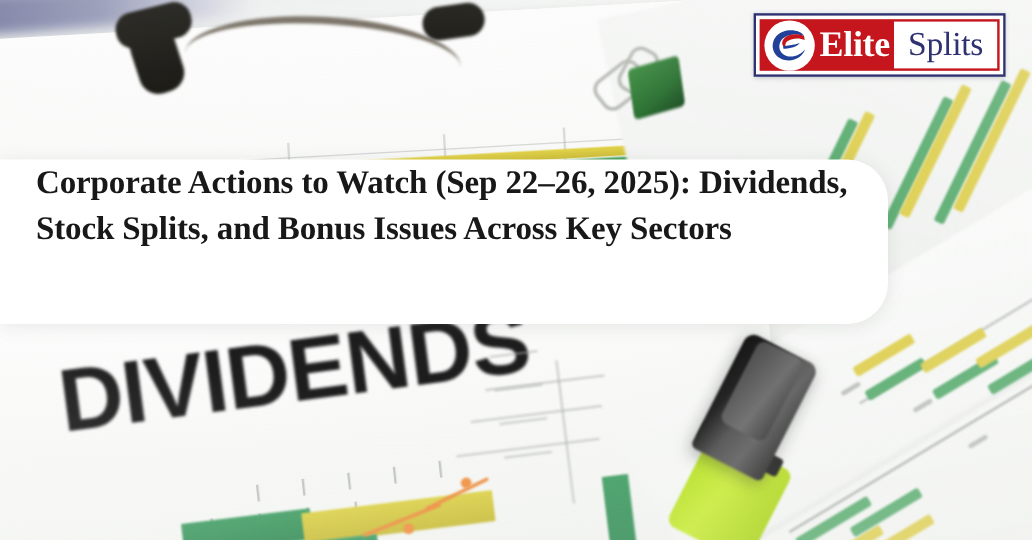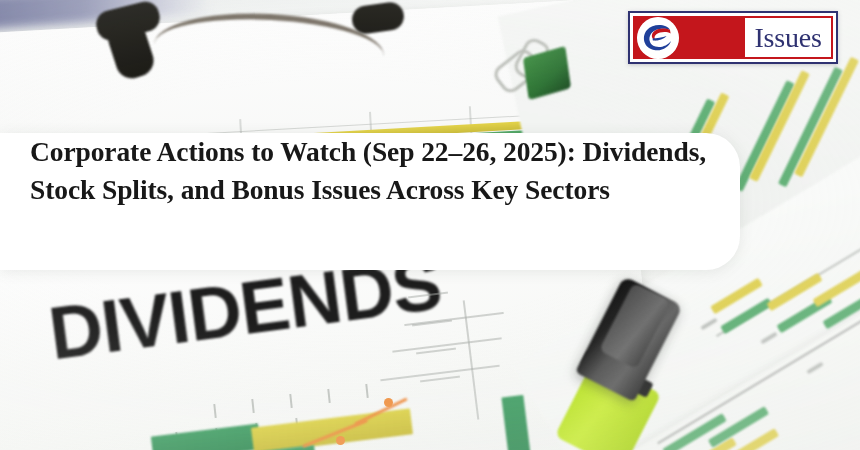--- a/index.html
+++ b/index.html
@@ -409,19 +409,20 @@
   <div class="logo">
     <div class="logo-inner">
       <div class="logo-mark">
         <svg width="42" height="42" viewBox="0 0 42 42" aria-hidden="true">
           <circle cx="21" cy="21" r="20.5" fill="#ffffff"></circle>
           <path d="M33 13 C30 7, 16 6, 10 13 C4 20, 7 31, 17 33 C25 34.6, 32 30, 34 24 C30.5 28.6, 24 31.2, 18.4 29.6 C12.4 27.9, 10.6 21, 14.4 16.2 C18.2 11.4, 27.6 10.6, 33 13 Z" fill="#20409a"></path>
           <path d="M33 13 C28 10.6, 19.6 11.3, 16.4 15 C13.4 18.5, 15 22.6, 19 23.4 C16.9 21.6, 17 18.9, 19.4 17.2 C23 14.7, 29.6 14.4, 33.6 16.4 Z" fill="#c4161c"></path>
           <path d="M15.5 21.6 C19.6 21.2, 25.4 20.4, 29.6 18.9 C27 22.1, 21 23.8, 15.9 23.6 Z" fill="#20409a"></path>
         </svg>
       </div>
+      <span class="logo-elite">Elite</span>
       <div class="logo-wealth-box">
-        <span class="logo-wealth">Issues</span>
+        <span class="logo-wealth">Splits</span>
       </div>
     </div>
   </div>
 
 </div>
 
 </body></html>

